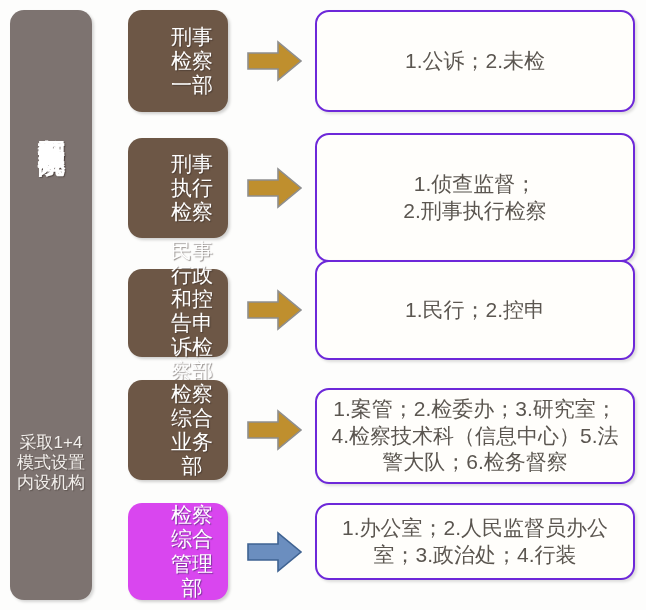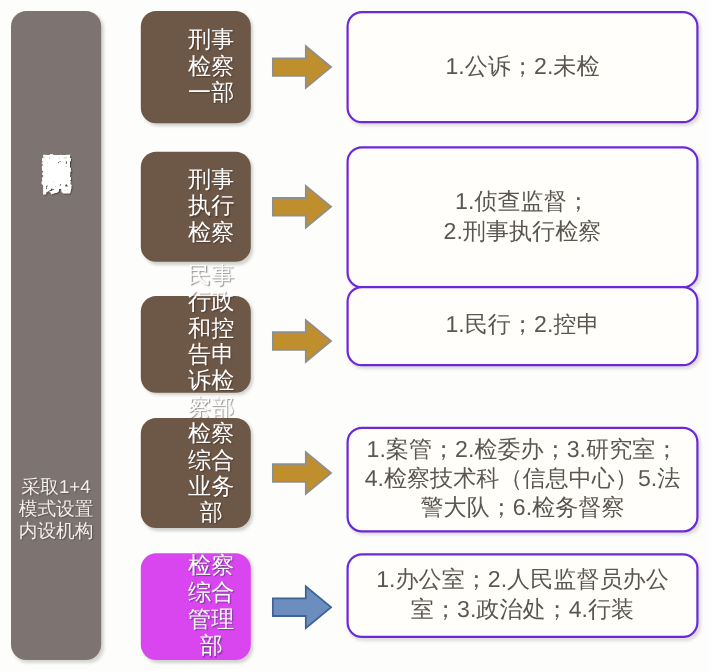--- a/index.html
+++ b/index.html
@@ -153,25 +153,25 @@
   </div>
 
   <div class="dept-box brown" style="top:269px; height:88px;font-family:Liberation Mono, monospace;">
     <span class="dept-label">民事行政和控告申诉检察部</span>
   </div>
   <div class="arrow" style="top:288px;">
     <svg viewBox="0 0 56 44" xmlns="http://www.w3.org/2000/svg">
       <polygon points="1,14 31,14 31,3 54,22 31,41 31,30 1,30" fill="#bf8f2e" stroke="#8e8e8e" stroke-width="1.6"></polygon>
     </svg>
   </div>
-  <div class="content-box" style="top:260px; height:73px;">
+  <div class="content-box" style="top:260px; height:100px;">
     <span class="content-text">1.民行；2.控申</span>
   </div>
 
-  <div class="dept-box brown" style="top:380px; height:100px;font-family:Liberation Serif, serif;">
+  <div class="dept-box brown" style="top:380px; height:100px;">
     <span class="dept-label">检察综合业务部</span>
   </div>
   <div class="arrow" style="top:408px;">
     <svg viewBox="0 0 56 44" xmlns="http://www.w3.org/2000/svg">
       <polygon points="1,14 31,14 31,3 54,22 31,41 31,30 1,30" fill="#bf8f2e" stroke="#8e8e8e" stroke-width="1.6"></polygon>
     </svg>
   </div>
   <div class="content-box" style="top:388px; height:96px;">
     <span class="content-text">1.案管；2.检委办；3.研究室；4.检察技术科（信息中心）5.法警大队；6.检务督察</span>
   </div>

